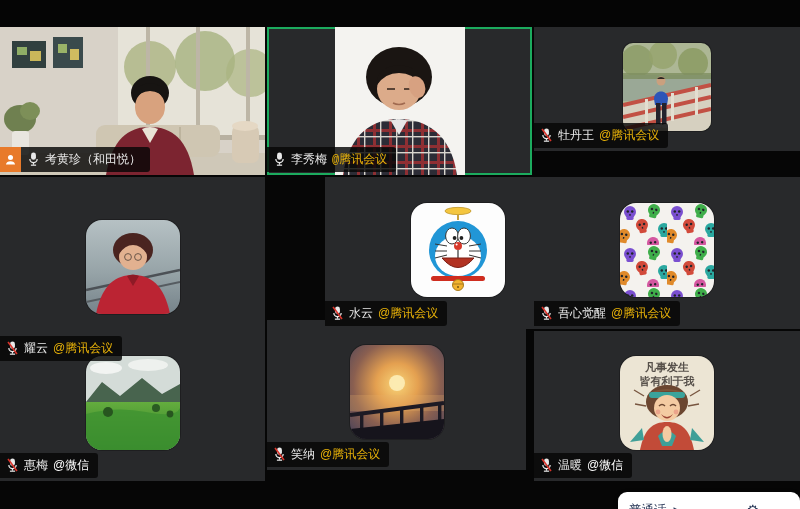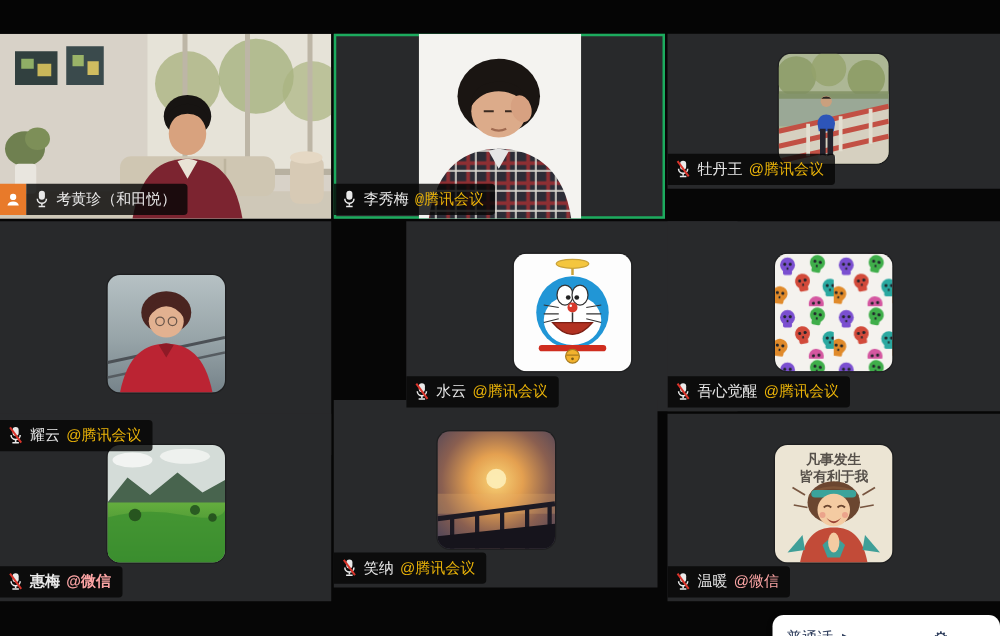--- a/index.html
+++ b/index.html
@@ -4,27 +4,27 @@
 <style>
   html,body{margin:0;padding:0;background:#000;}
   .stage{position:relative;width:800px;height:509px;background:#060606;overflow:hidden;
          font-family:"Liberation Sans","DejaVu Sans",sans-serif;}
   .topbar{position:absolute;left:0;top:0;width:800px;height:27px;background:#050505;}
   .tile{position:absolute;background:#28292b;overflow:hidden;}
   .tile.active{outline:2px solid #1cab5e;outline-offset:-2px;}
   .scene{position:absolute;inset:0;}
   .portrait{position:absolute;left:50%;top:0;transform:translateX(-50%);width:130px;height:100%;}
   .avatar{position:absolute;left:50%;top:48%;transform:translate(-50%,-50%);border-radius:10px;overflow:hidden;box-shadow:0 0 0 1px rgba(0,0,0,.25);}
-  .av88{width:88px;height:88px;} .av94{width:94px;height:94px;}
+  .av88{width:88px;height:88px;} .av94{width:94px;height:94px;border-radius:16px;}
   .label-row{position:absolute;left:0;bottom:3px;display:flex;align-items:stretch;z-index:5;}
   .host-badge{width:21px;background:#e87a2a;display:flex;align-items:center;justify-content:center;}
   .t-label{display:flex;align-items:flex-start;gap:5px;background:rgba(6,6,6,.82);
            padding:4px 9px 0 6px;height:21px;border-radius:0 3px 3px 0;
            font-size:12px;color:#e9e9e9;white-space:nowrap;}
-  .plat-tencent{color:#eab308;} .plat-wechat{color:#fca5a5;}
+  .plat-tencent{color:#eab308;} .plat-wechat{color:#ffffff;}
   .mic{width:13px;height:16px;flex:0 0 auto;}
   .caption-bar{position:absolute;left:618px;top:492px;width:182px;height:30px;background:#ffffff;
                border-radius:9px 9px 0 0;box-shadow:0 1px 4px rgba(0,0,0,.4);}
   .caption-inner{display:flex;align-items:center;height:24px;margin-top:6px;padding:0 11px;
                  font-size:12.5px;color:#2e3d5c;gap:7px;}
   .caption-arrow{font-size:9px;color:#2e3d5c;}
   .caption-gear{margin-left:auto;margin-right:30px;font-size:14px;color:#2e3d5c;line-height:1;}
 </style>
 </head>
 <body>
@@ -293,21 +293,21 @@
           <line x1="8" y1="13.6" x2="8" y2="16" stroke="#e9e9e9" stroke-width="1.5"></line>
           <line x1="4.8" y1="16.6" x2="11.2" y2="16.6" stroke="#e9e9e9" stroke-width="1.5"></line>
           <line x1="2.5" y1="1.5" x2="13.5" y2="16.5" stroke="#d9342b" stroke-width="2"></line>
         </svg>
         <span>吾心觉醒</span>
           <span class="plat-tencent">@腾讯会议</span>
       </div>
     </div>
   </div>
 
-  <div class="tile" style="left:0;top:331px;width:265px;height:150px;font-weight:bold;">
+  <div class="tile" style="left:0;top:331px;width:265px;height:150px;">
     <div class="avatar av94">
       <svg viewBox="0 0 94 94" width="94" height="94">
         <defs>
             <linearGradient id="mead" x1="0" y1="0" x2="0" y2="1">
           <stop offset="0" stop-color="#64ad3e"></stop>
               <stop offset="1" stop-color="#2c7a26"></stop>
         </linearGradient>
           </defs>
         <rect width="94" height="94" fill="#d4dcd8"></rect>
         <ellipse cx="20" cy="12" rx="16" ry="6" fill="#f2f4f2"></ellipse>

